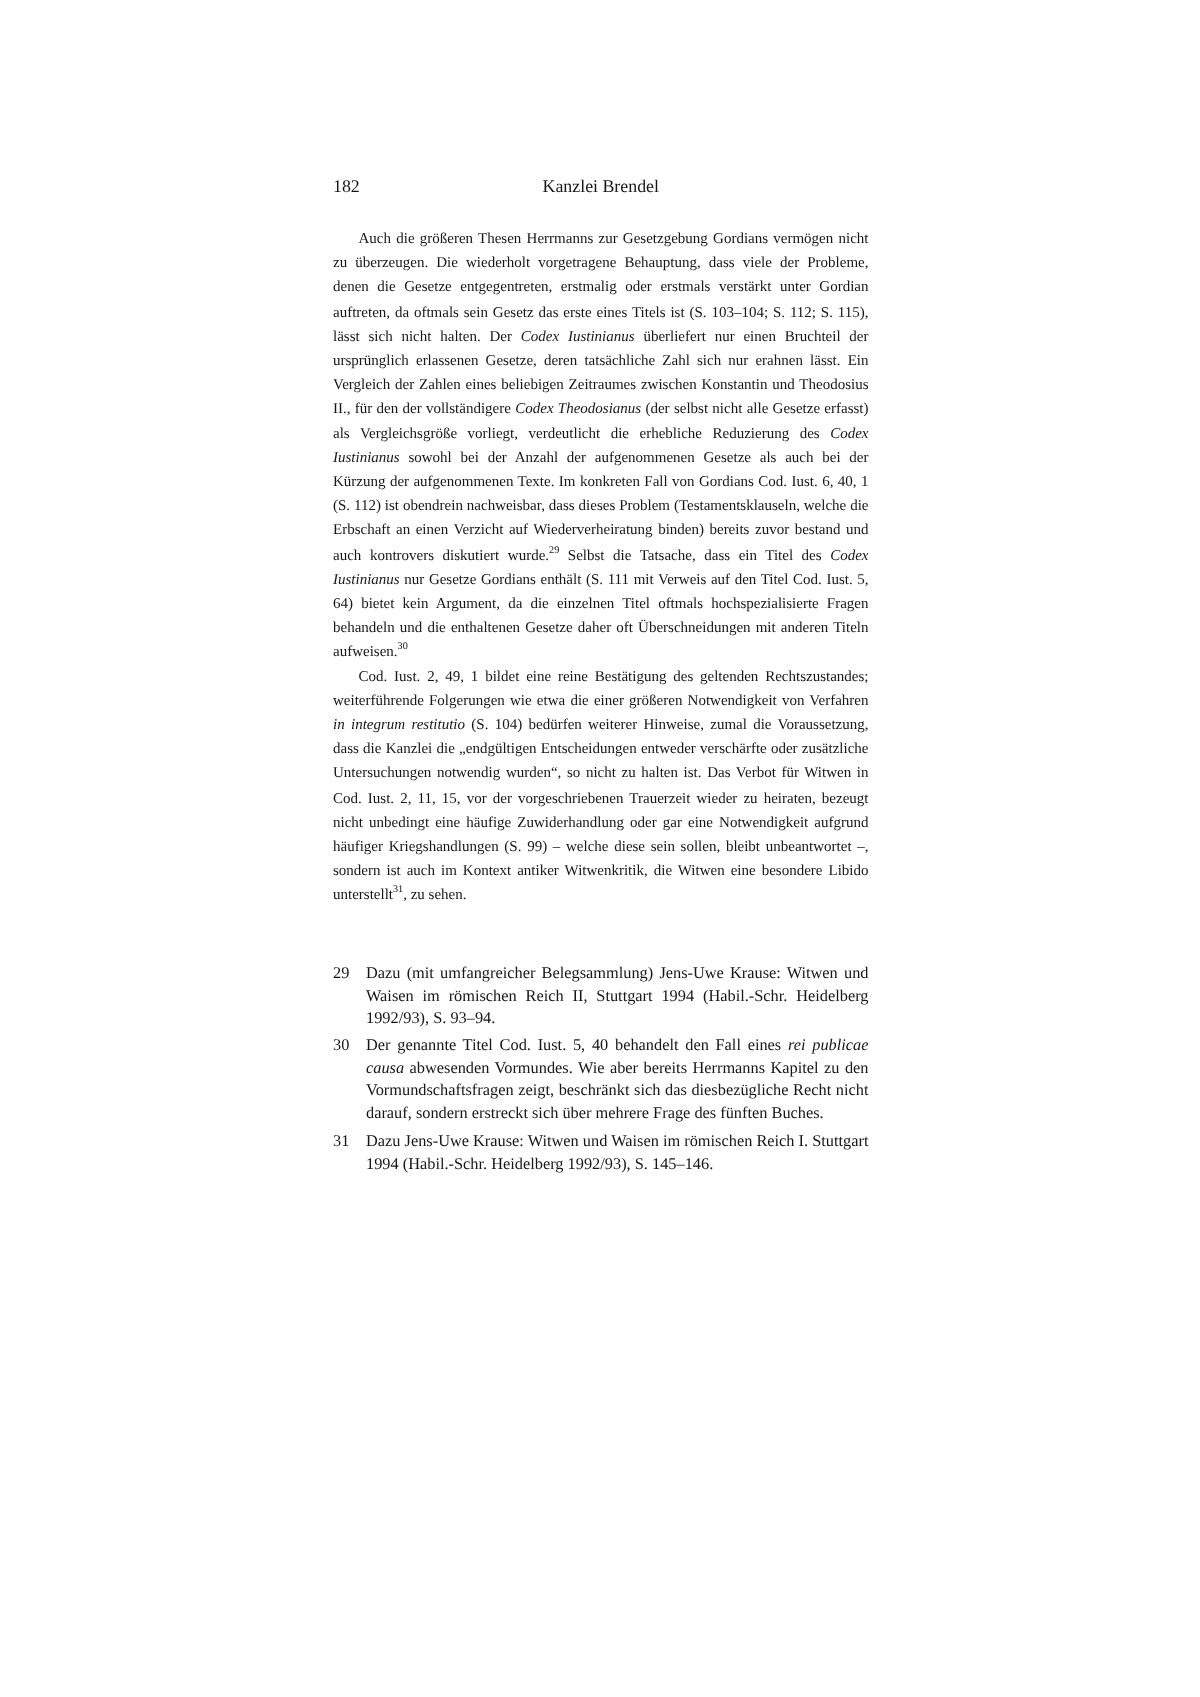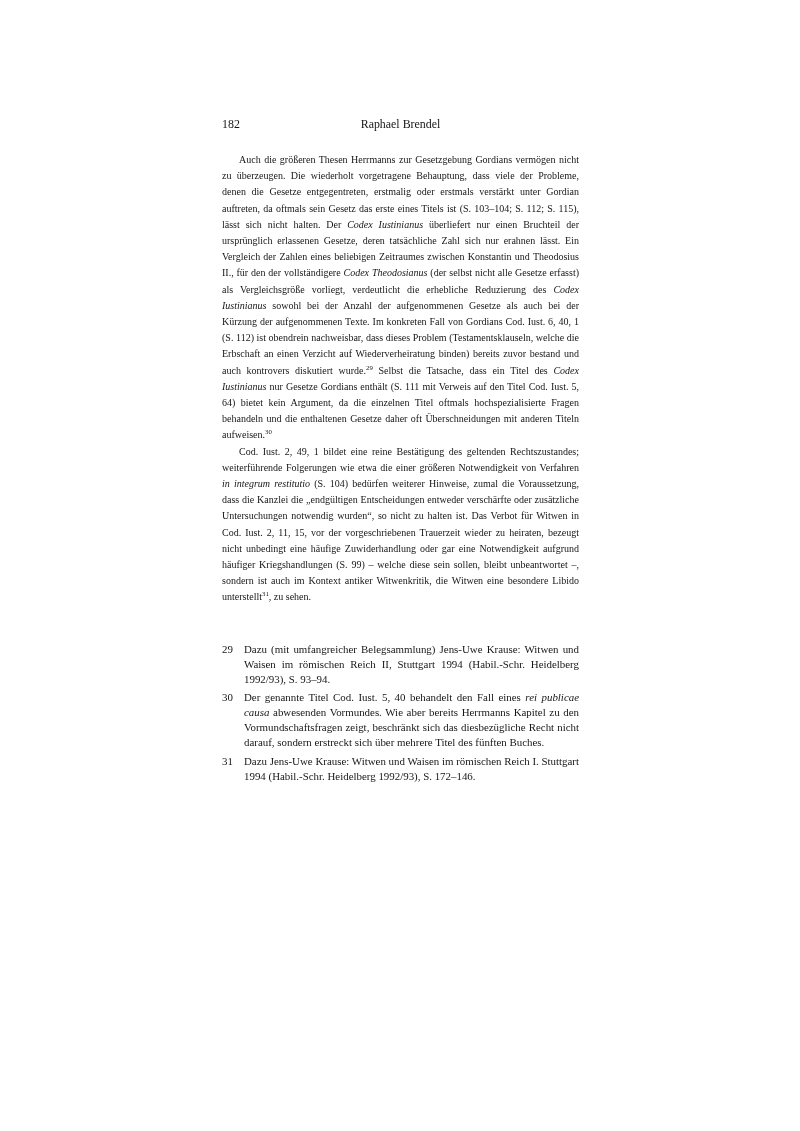--- a/index.html
+++ b/index.html
@@ -72,37 +72,37 @@
   }
 </style>
 </head>
 <body>
 
 <div class="page">
   <div class="content">
 
     <header class="running-header">
       <span class="page-number">182</span>
-      <span class="running-head">Raphael Brendel</span>
+      <span class="running-head">Kanzlei Brendel</span>
     </header>
 
     <main class="body-text" id="paragraphs">
         <p class="para"><span>Auch die größeren Thesen Herrmanns zur Gesetzgebung Gordians vermögen nicht zu überzeugen. Die wiederholt vorgetragene Behauptung, dass viele der Probleme, denen die Gesetze entgegentreten, erstmalig oder erstmals verstärkt unter Gordian auftreten, da oftmals sein Gesetz das erste eines Titels ist (S. 103–104; S. 112; S. 115), lässt sich nicht halten. Der </span><em>Codex Iustinianus</em><span> überliefert nur einen Bruchteil der ursprünglich erlassenen Gesetze, deren tatsächliche Zahl sich nur erahnen lässt. Ein Vergleich der Zahlen eines beliebigen Zeitraumes zwischen Konstantin und Theodosius II., für den der vollständigere </span><em>Codex Theodosianus</em><span> (der selbst nicht alle Gesetze erfasst) als Vergleichsgröße vorliegt, verdeutlicht die erhebliche Reduzierung des </span><em>Codex Iustinianus</em><span> sowohl bei der Anzahl der aufgenommenen Gesetze als auch bei der Kürzung der aufgenommenen Texte. Im konkreten Fall von Gordians Cod. Iust. 6, 40, 1 (S. 112) ist obendrein nachweisbar, dass dieses Problem (Testamentsklauseln, welche die Erbschaft an einen Verzicht auf Wiederverheiratung binden) bereits zuvor bestand und auch kontrovers diskutiert wurde.</span><sup class="fnref">29</sup><span> Selbst die Tatsache, dass ein Titel des </span><em>Codex Iustinianus</em><span> nur Gesetze Gordians enthält (S. 111 mit Verweis auf den Titel Cod. Iust. 5, 64) bietet kein Argument, da die einzelnen Titel oftmals hochspezialisierte Fragen behandeln und die enthaltenen Gesetze daher oft Überschneidungen mit anderen Titeln aufweisen.</span><sup class="fnref">30</sup></p>
         <p class="para"><span>Cod. Iust. 2, 49, 1 bildet eine reine Bestätigung des geltenden Rechtszustandes; weiterführende Folgerungen wie etwa die einer größeren Notwendigkeit von Verfahren </span><em>in integrum restitutio</em><span> (S. 104) bedürfen weiterer Hinweise, zumal die Voraussetzung, dass die Kanzlei die „endgültigen Entscheidungen entweder verschärfte oder zusätzliche Untersuchungen notwendig wurden“, so nicht zu halten ist. Das Verbot für Witwen in Cod. Iust. 2, 11, 15, vor der vorgeschriebenen Trauerzeit wieder zu heiraten, bezeugt nicht unbedingt eine häufige Zuwiderhandlung oder gar eine Notwendigkeit aufgrund häufiger Kriegshandlungen (S. 99) – welche diese sein sollen, bleibt unbeantwortet –, sondern ist auch im Kontext antiker Witwenkritik, die Witwen eine besondere Libido unterstellt</span><sup class="fnref">31</sup><span>, zu sehen.</span></p>
       </main>
 
     <section class="footnotes" id="footnotes">
         <div class="footnote">
           <span class="fn-num">29</span>
           <div class="fn-text"><span>Dazu (mit umfangreicher Belegsammlung) Jens-Uwe Krause: Witwen und Waisen im römischen Reich II, Stuttgart 1994 (Habil.-Schr. Heidelberg 1992/93), S. 93–94.</span></div>
         </div>
         <div class="footnote">
           <span class="fn-num">30</span>
-          <div class="fn-text"><span>Der genannte Titel Cod. Iust. 5, 40 behandelt den Fall eines </span><em>rei publicae causa</em><span> abwesenden Vormundes. Wie aber bereits Herrmanns Kapitel zu den Vormundschaftsfragen zeigt, beschränkt sich das diesbezügliche Recht nicht darauf, sondern erstreckt sich über mehrere Titel des fünften Buches.</span></div>
+          <div class="fn-text"><span>Der genannte Titel Cod. Iust. 5, 40 behandelt den Fall eines </span><em>rei publicae causa</em><span> abwesenden Vormundes. Wie aber bereits Herrmanns Kapitel zu den Vormundschaftsfragen zeigt, beschränkt sich das diesbezügliche Recht nicht darauf, sondern erstreckt sich über mehrere Frage des fünften Buches.</span></div>
         </div>
         <div class="footnote">
           <span class="fn-num">31</span>
-          <div class="fn-text"><span>Dazu Jens-Uwe Krause: Witwen und Waisen im römischen Reich I. Stuttgart 1994 (Habil.-Schr. Heidelberg 1992/93), S. 172–146.</span></div>
+          <div class="fn-text"><span>Dazu Jens-Uwe Krause: Witwen und Waisen im römischen Reich I. Stuttgart 1994 (Habil.-Schr. Heidelberg 1992/93), S. 145–146.</span></div>
         </div>
       </section>
 
   </div>
 </div>
 
 </body></html>

